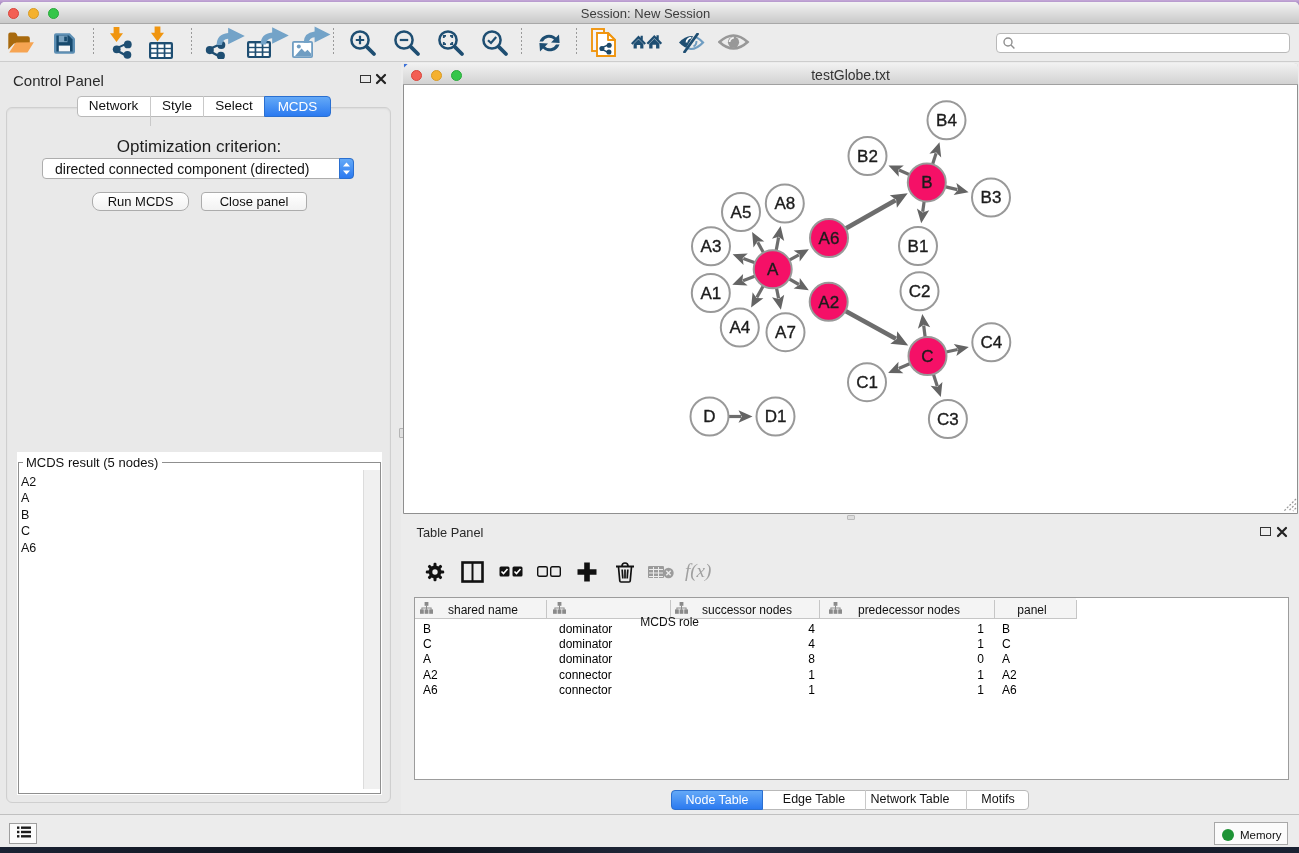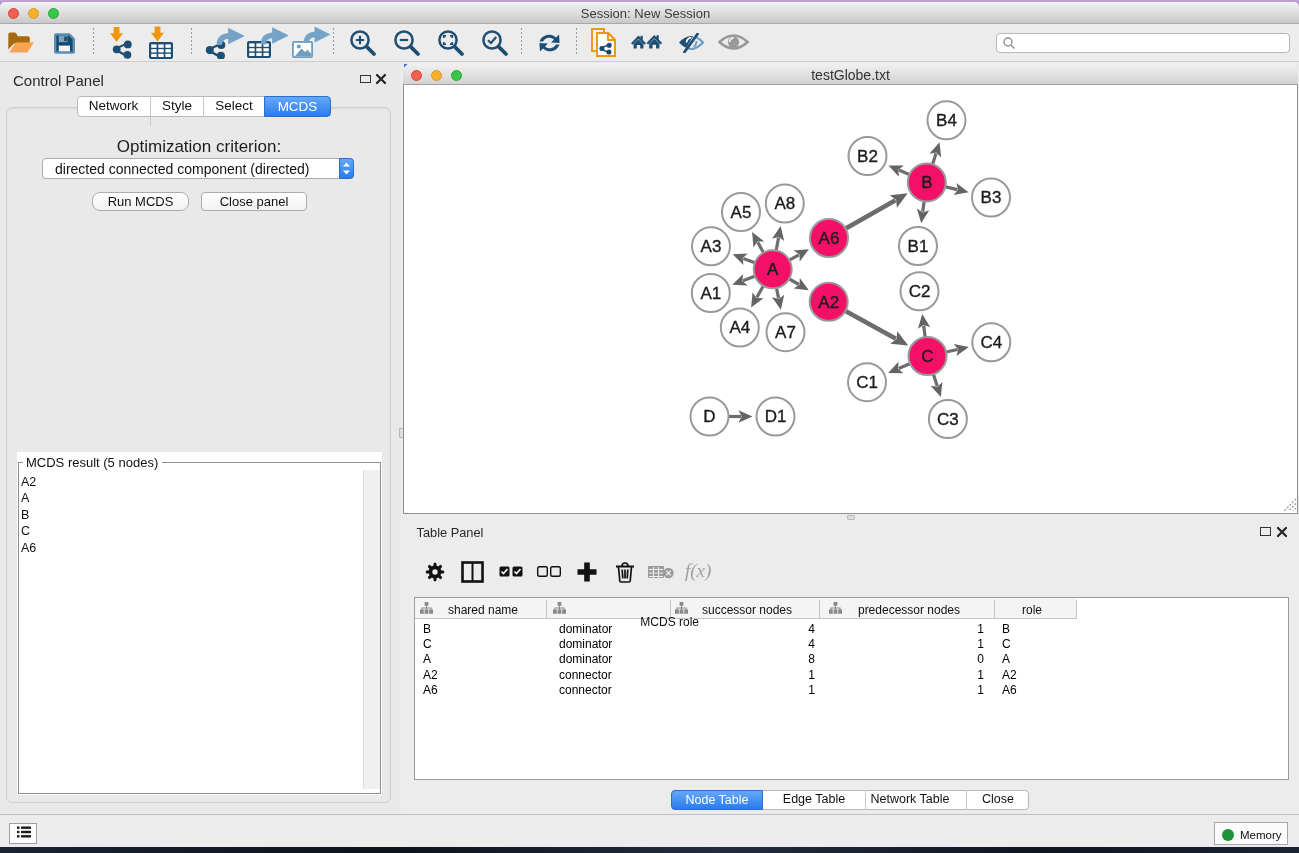--- a/index.html
+++ b/index.html
@@ -384,21 +384,21 @@
 <div class="abs" style="left:415px;top:598px;width:661px;height:21px;background:#f4f4f4;border-bottom:1px solid #c6c6c6"></div>
 <div class="abs" style="left:545.5px;top:600px;width:1px;height:19px;background:#c6c6c6"></div>
 <div class="abs" style="left:670px;top:600px;width:1px;height:19px;background:#c6c6c6"></div>
 <div class="abs" style="left:819px;top:600px;width:1px;height:19px;background:#c6c6c6"></div>
 <div class="abs" style="left:994px;top:600px;width:1px;height:19px;background:#c6c6c6"></div>
 <div class="abs" style="left:1076px;top:600px;width:1px;height:19px;background:#c6c6c6"></div>
 <div class="abs" style="left:393px;top:603px;width:180px;text-align:center;font-size:12px;color:#111">shared name</div>
 <div class="abs" style="left:519px;top:615px;width:180px;text-align:right;font-size:12px;color:#111">MCDS role</div>
 <div class="abs" style="left:657px;top:603px;width:180px;text-align:center;font-size:12px;color:#111">successor nodes</div>
 <div class="abs" style="left:819px;top:603px;width:180px;text-align:center;font-size:12px;color:#111">predecessor nodes</div>
-<div class="abs" style="left:942px;top:603px;width:180px;text-align:center;font-size:12px;color:#111">role</div>
+<div class="abs" style="left:942px;top:603px;width:180px;text-align:center;font-size:12px;color:#111">panel</div>
 <svg class="abs" style="left:420px;top:602px" width="13" height="12" viewBox="0 0 13 12">
     <g fill="#8a8a8a">
       <rect x="4.6" y="0" width="3.8" height="3.8"></rect>
       <rect x="0" y="7.4" width="3.8" height="4.4"></rect>
       <rect x="4.6" y="7.4" width="3.8" height="4.4"></rect>
       <rect x="9.2" y="7.4" width="3.8" height="4.4"></rect>
       <path d="M6 3.5 h1 v2 h-1 z M1.4 5.4 h10.2 v1 H1.4 z M1.4 5.8 h1 v2 h-1 z M6 5.8 h1 v2 h-1 z M10.6 5.8 h1 v2 h-1 z"></path>
     </g>
   </svg>
 <svg class="abs" style="left:553px;top:602px" width="13" height="12" viewBox="0 0 13 12">
@@ -451,21 +451,21 @@
 <div class="abs" style="left:423px;top:682.8px;font-size:12px;color:#000">A6</div>
 <div class="abs" style="left:559px;top:682.8px;font-size:12px;color:#000">connector</div>
 <div class="abs" style="left:750px;top:682.8px;width:65px;font-size:12px;color:#000;text-align:right">1</div>
 <div class="abs" style="left:920px;top:682.8px;width:64px;font-size:12px;color:#000;text-align:right">1</div>
 <div class="abs" style="left:1002px;top:682.8px;font-size:12px;color:#000">A6</div>
 
 <div class="abs" style="left:671px;top:790px;width:358px;height:20px;background:#fff;border:1px solid #b9b9b9;border-radius:4px"></div>
 <div class="abs" style="left:671px;top:790px;width:92px;height:20px;background:linear-gradient(#64a9f7,#2b7af0);border:1px solid #2a6fd0;border-radius:4px 0 0 4px;font-size:12.5px;color:#fff;text-align:center;line-height:19px">Node Table</div>
 <div class="abs" style="left:763px;top:790px;width:103px;height:20px;border-right:1px solid #c9c9c9;font-size:12.5px;color:#111;text-align:center;line-height:19px">Edge Table</div>
 <div class="abs" style="left:854px;top:790px;width:113px;height:20px;border-right:1px solid #c9c9c9;font-size:12.5px;color:#111;text-align:center;line-height:19px">Network Table</div>
-<div class="abs" style="left:967px;top:790px;width:62px;height:20px;font-size:12.5px;color:#111;text-align:center;line-height:19px">Close</div>
+<div class="abs" style="left:967px;top:790px;width:62px;height:20px;font-size:12.5px;color:#111;text-align:center;line-height:19px">Motifs</div>
 
 <div class="abs" style="left:0;top:814px;width:1299px;height:33px;background:#ececec;border-top:1px solid #c0c0c0"></div>
 <div class="abs" style="left:9px;top:823px;width:28px;height:21px;background:#fbfbfb;border:1px solid #9e9e9e"></div>
 <svg class="abs" style="left:17px;top:826px" width="14" height="12" viewBox="0 0 14 12">
     <g fill="#1c1c1c">
       <rect x="0" y="0.5" width="2.4" height="2.4"></rect>
       <rect x="4" y="0.5" width="10" height="2.4"></rect>
       <rect x="0" y="4.8" width="2.4" height="2.4"></rect>
       <rect x="4" y="4.8" width="10" height="2.4"></rect>
       <rect x="0" y="9.1" width="2.4" height="2.4"></rect>

